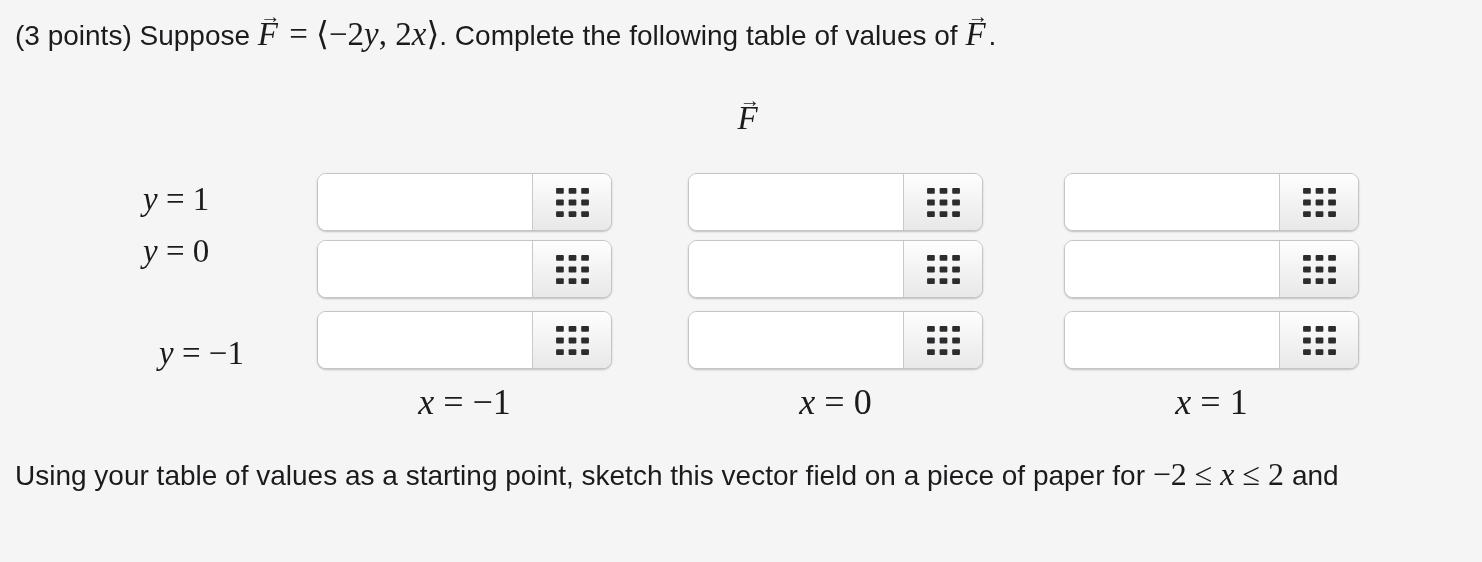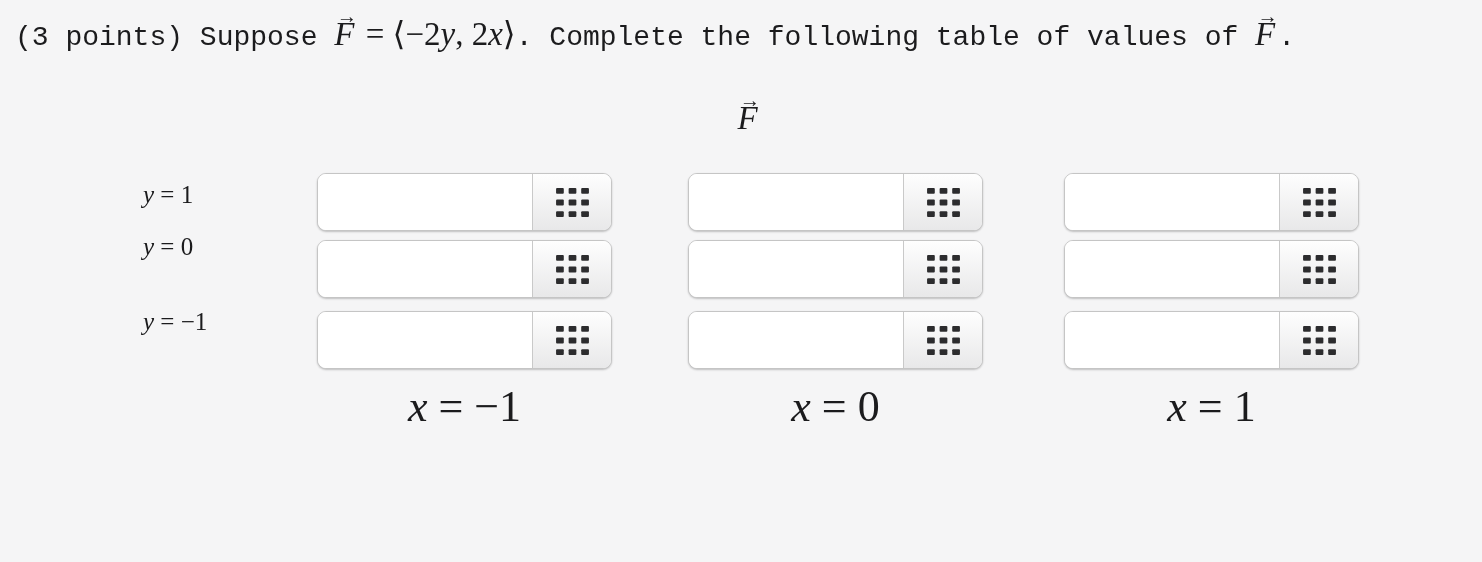--- a/index.html
+++ b/index.html
@@ -4,21 +4,21 @@
 <style>
   * { margin: 0; padding: 0; box-sizing: border-box; }
   html, body { width: 1482px; height: 562px; }
   body {
     background: #f5f5f6;
     font-family: "Liberation Sans", sans-serif;
     color: #1b1b1d;
     position: relative;
     overflow: hidden;
   }
-  .sans { font-family: Liberation Mono, monospace; text-align: center; }
+  .sans { font-family: Liberation Sans, sans-serif; text-align: center; }
   .math {
     font-family: "Liberation Serif", "DejaVu Serif", serif;
     font-size: 33px;
   }
   .mi { font-style: italic; }
 
   
   .vec {
     position: relative;
     display: inline-block;
@@ -49,33 +49,33 @@
     left: 143px;
     top: 100px;
     width: 1212px;
     text-align: center;
     font-size: 28px;
   }
 
   .row-label {
     position: absolute;
     left: 143px;
-    font-size: 25px;
+    font-size: 33px;
     white-space: nowrap;
   }
   .row-label.r1 { top: 181px; }
   .row-label.r2 { top: 233px; }
-  .row-label.r3 { top: 308px; }
+  .row-label.r3 { top: 335px; margin-left: 16px; }
 
   .col-label {
     position: absolute;
     top: 381px;
     width: 295px;
     text-align: center;
-    font-size: 44px;
+    font-size: 36px;
     white-space: nowrap;
   }
 
   .c1 { left: 317px; }
   .c2 { left: 688px; }
   .c3 { left: 1064px; }
 
   .cell {
     position: absolute;
     width: 295px;
@@ -278,13 +278,14 @@
         <rect x="26" y="24" width="8" height="6" rx="1"></rect>
       </svg>
     </button>
   </div>
 
 <div class="col-label c1 math"><span class="mi">x</span><span> = −1</span></div>
 <div class="col-label c2 math"><span class="mi">x</span><span> = 0</span></div>
 <div class="col-label c3 math"><span class="mi">x</span><span> = 1</span></div>
 
 <div id="sketch">
+  <div><span class="sans">Using your table of values as a starting point, sketch this vector field on a piece of paper for </span><span class="math">−2 ≤ </span><span class="math mi">x</span><span class="math"> ≤ 2</span><span class="sans"> and</span></div>
 </div>
 
 </body></html>

